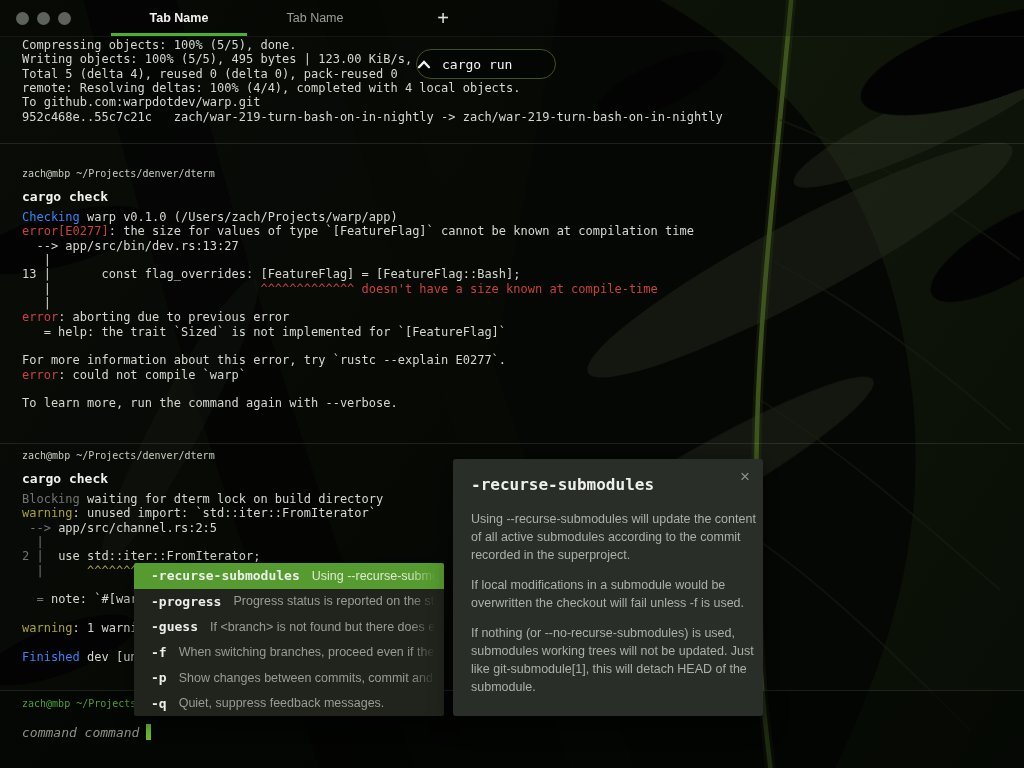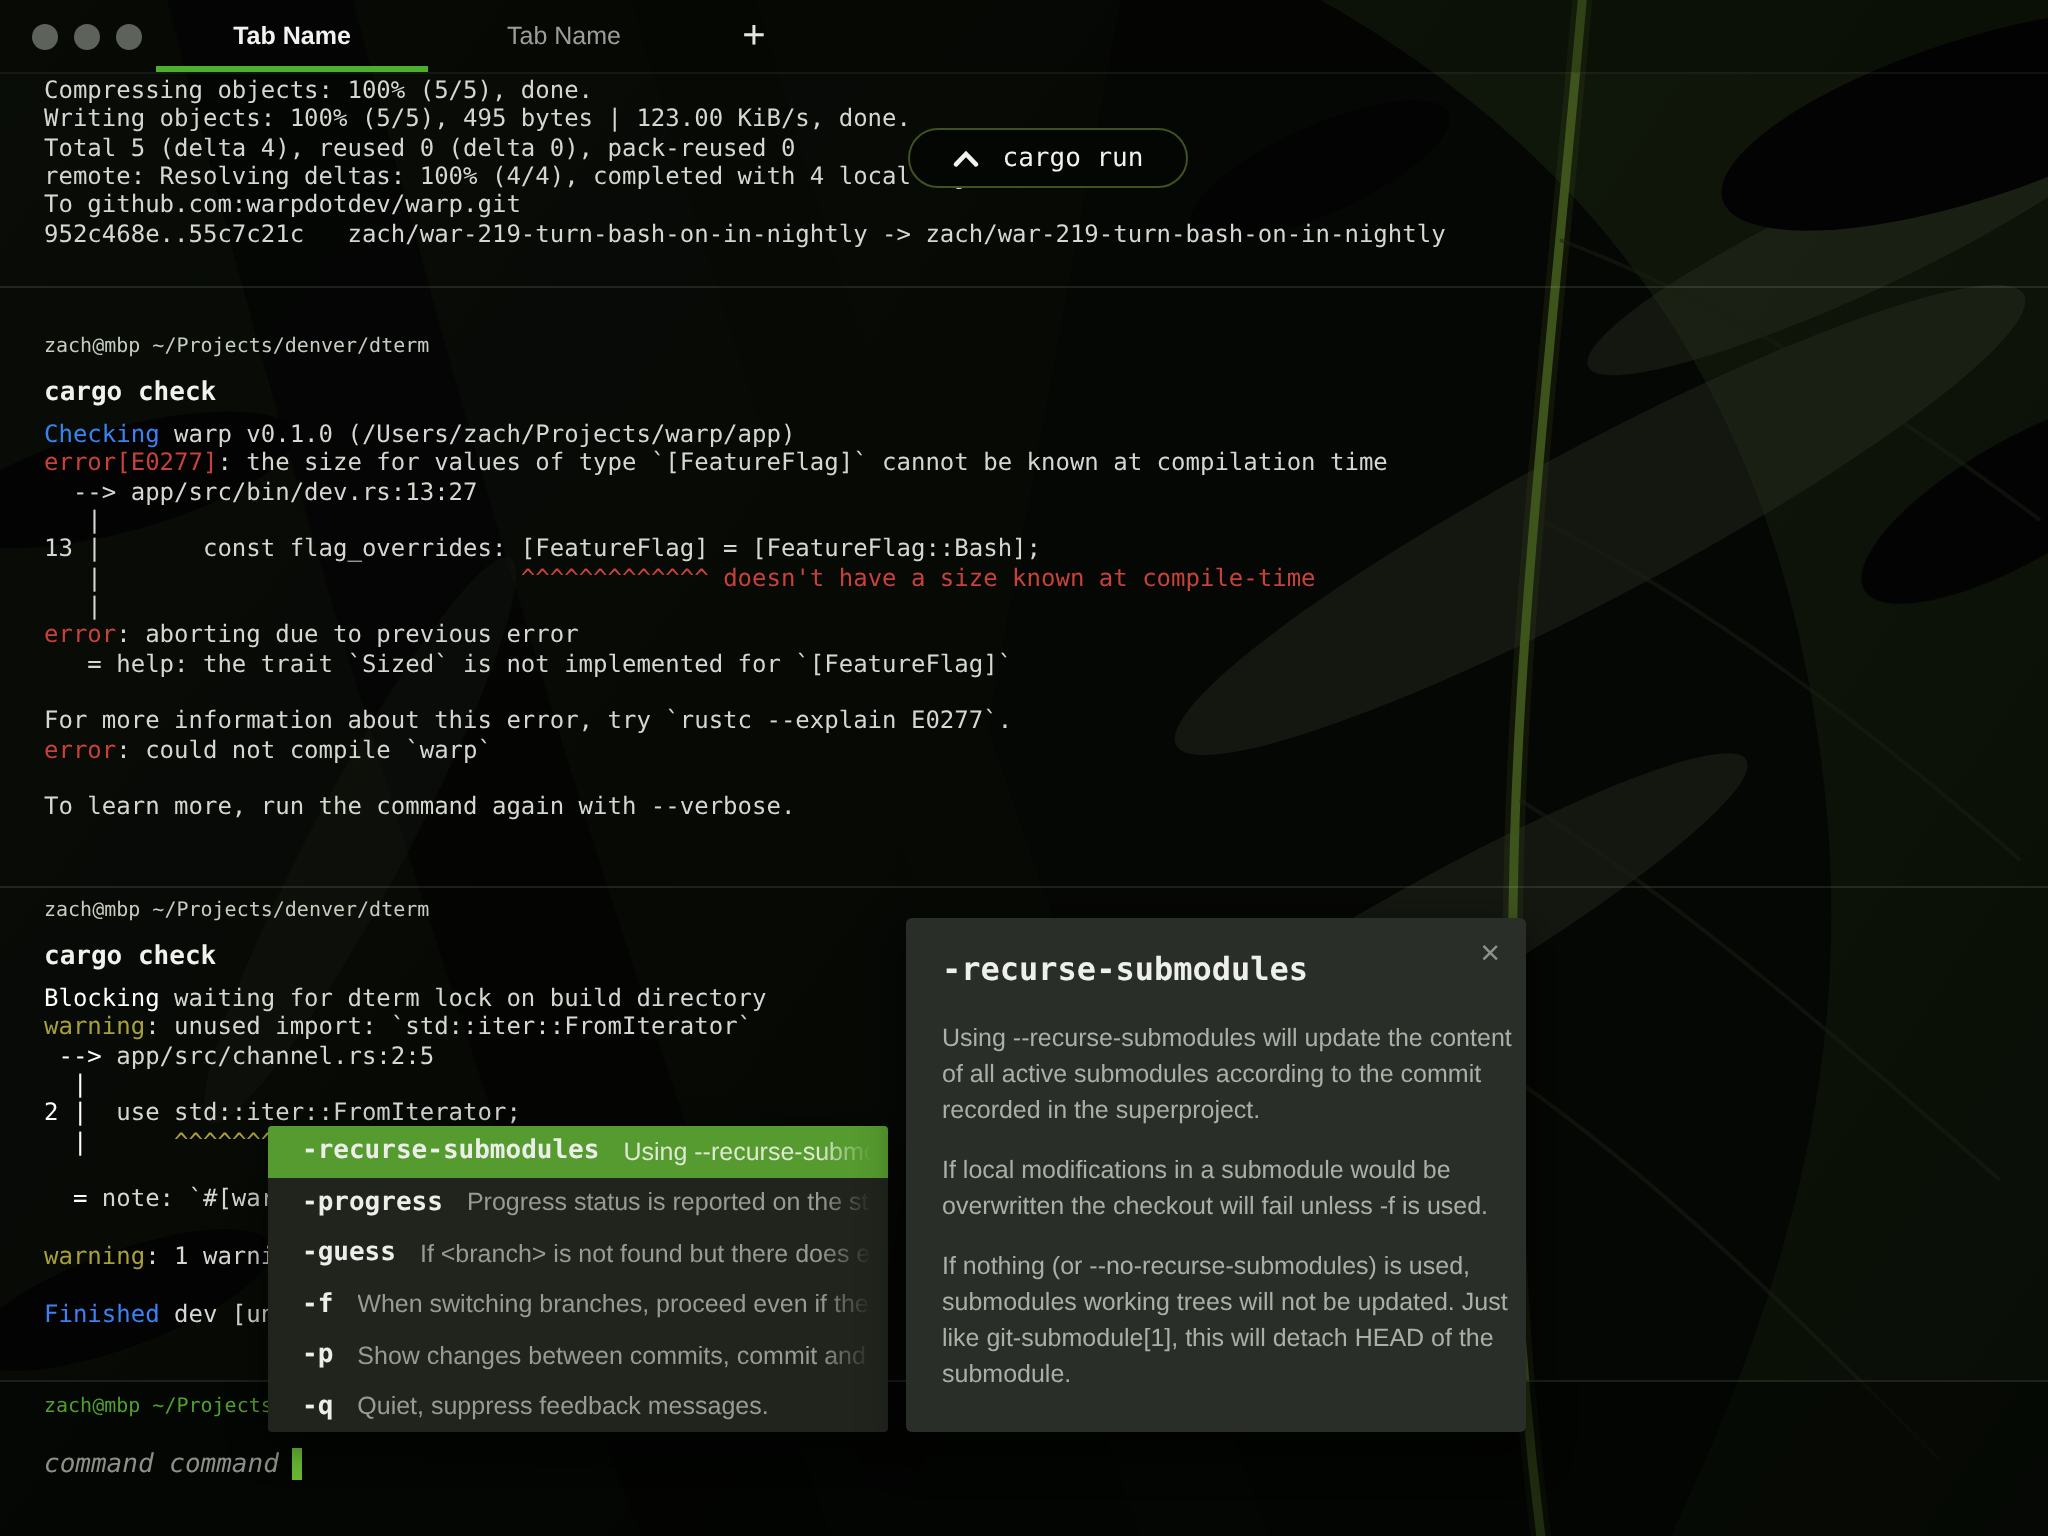--- a/index.html
+++ b/index.html
@@ -4,54 +4,54 @@
 <style>
   html,body{margin:0;padding:0;background:#090c07;}
   .screen{position:relative;width:1024px;height:768px;overflow:hidden;
           font-family:"DejaVu Sans Mono",monospace;}
   .bg{position:absolute;left:0;top:0;z-index:0;}
   .dim{position:absolute;inset:0;background:rgba(0,0,0,0.40);z-index:1;}
 
   
   .tab-bar{position:absolute;left:0;top:0;width:1024px;height:36px;z-index:4;
            display:flex;align-items:center;background:rgba(0,0,0,0.22);
-           border-bottom:1px solid rgba(210,225,200,0.07);}
+           border-bottom:1px solid rgba(210,225,200,0.07);gap:33px;}
   .traffic{display:flex;gap:8px;padding-left:16px;align-items:center;}
   .tl{width:13px;height:13px;border-radius:50%;background:#5d625b;}
   .tabs{display:flex;margin-left:7px;height:36px;align-items:stretch;}
   .tab{width:136px;display:flex;align-items:center;justify-content:center;position:relative;
        font-family:"Liberation Sans",sans-serif;font-size:12.5px;color:#9aa096;cursor:default;}
   .tab.active{color:#f2f3f0;font-weight:700;}
   .tab-underline{position:absolute;left:0;right:0;bottom:0;height:3px;background:#4caf2f;}
   .new-tab{margin-left:14px;color:#e3e5e0;font-size:20px;font-family:"Liberation Sans",sans-serif;
            width:26px;text-align:center;font-weight:400;}
 
   
   .terminal{position:absolute;inset:0;z-index:2;color:#d4d8d0;}
   .lines{position:absolute;left:22px;}
   .tline{white-space:pre;font-size:12px;line-height:14.33px;height:14.33px;}
-  .green{color:#3b82f6;} .red{color:#c8423a;} .yellow{color:#a8a139;} .blue{color:#ffffff;}
+  .green{color:#3b82f6;} .red{color:#c8423a;} .yellow{color:#a8a139;} .blue{color:#737373;}
   .prompt{position:absolute;left:22px;font-size:10px;font-weight:400;color:#c6ccc0;
           white-space:pre;line-height:12px;}
   .prompt.green-prompt{color:#519f2e;}
   .command{position:absolute;left:22px;font-size:13px;font-weight:700;color:#f1f2ee;white-space:pre;}
   .sep{position:absolute;left:0;width:1024px;height:1px;background:rgba(205,220,195,0.12);}
 
   #block0-lines{top:38px;}
   #sep1{top:143px;} #block1-prompt{top:168px;} #block1-command{top:189px;} #block1-lines{top:210px;}
   #sep2{top:443px;} #block2-prompt{top:450px;} #block2-command{top:471px;} #block2-lines{top:492px;}
   #sep3{top:690px;} #block3-prompt{top:698px;}
   .input-row{position:absolute;left:22px;top:724px;display:flex;align-items:center;font-style:italic;}
   .input-text{font-size:13px;color:#8b9187;white-space:pre;}
   .cursor{display:inline-block;width:5px;height:16px;background:#6ab834;margin-left:7px;}
 
   
-  .pill{position:absolute;left:454px;top:49px;width:140px;height:30px;z-index:3;
+  .pill{position:absolute;left:416px;top:49px;width:140px;height:30px;z-index:3;
         background:#040603;border:1.5px solid #3f521f;border-radius:16px;
-        display:flex;align-items:center;justify-content:center;gap:11px;box-sizing:border-box;margin-top:15px;}
+        display:flex;align-items:center;justify-content:flex-start;gap:11px;box-sizing:border-box;}
   .pill-label{font-size:13px;color:#f2f3ef;white-space:pre;}
 
   
   .dropdown{position:absolute;left:134px;top:563px;width:310px;height:153px;z-index:5;
             background:#20241d;border-radius:2px;box-shadow:0 6px 18px rgba(0,0,0,0.55);
             overflow:hidden;display:flex;flex-direction:column;}
   .dd-item{height:25.5px;display:flex;align-items:center;padding:0 8px 0 17px;gap:12px;box-sizing:border-box;}
   .dd-item.selected{background:#569b2f;}
   .dd-flag{font-size:13px;font-weight:700;color:#eceeea;white-space:pre;flex-shrink:0;}
   .dd-desc{font-family:"Liberation Sans",sans-serif;font-size:12.5px;color:#979c93;

